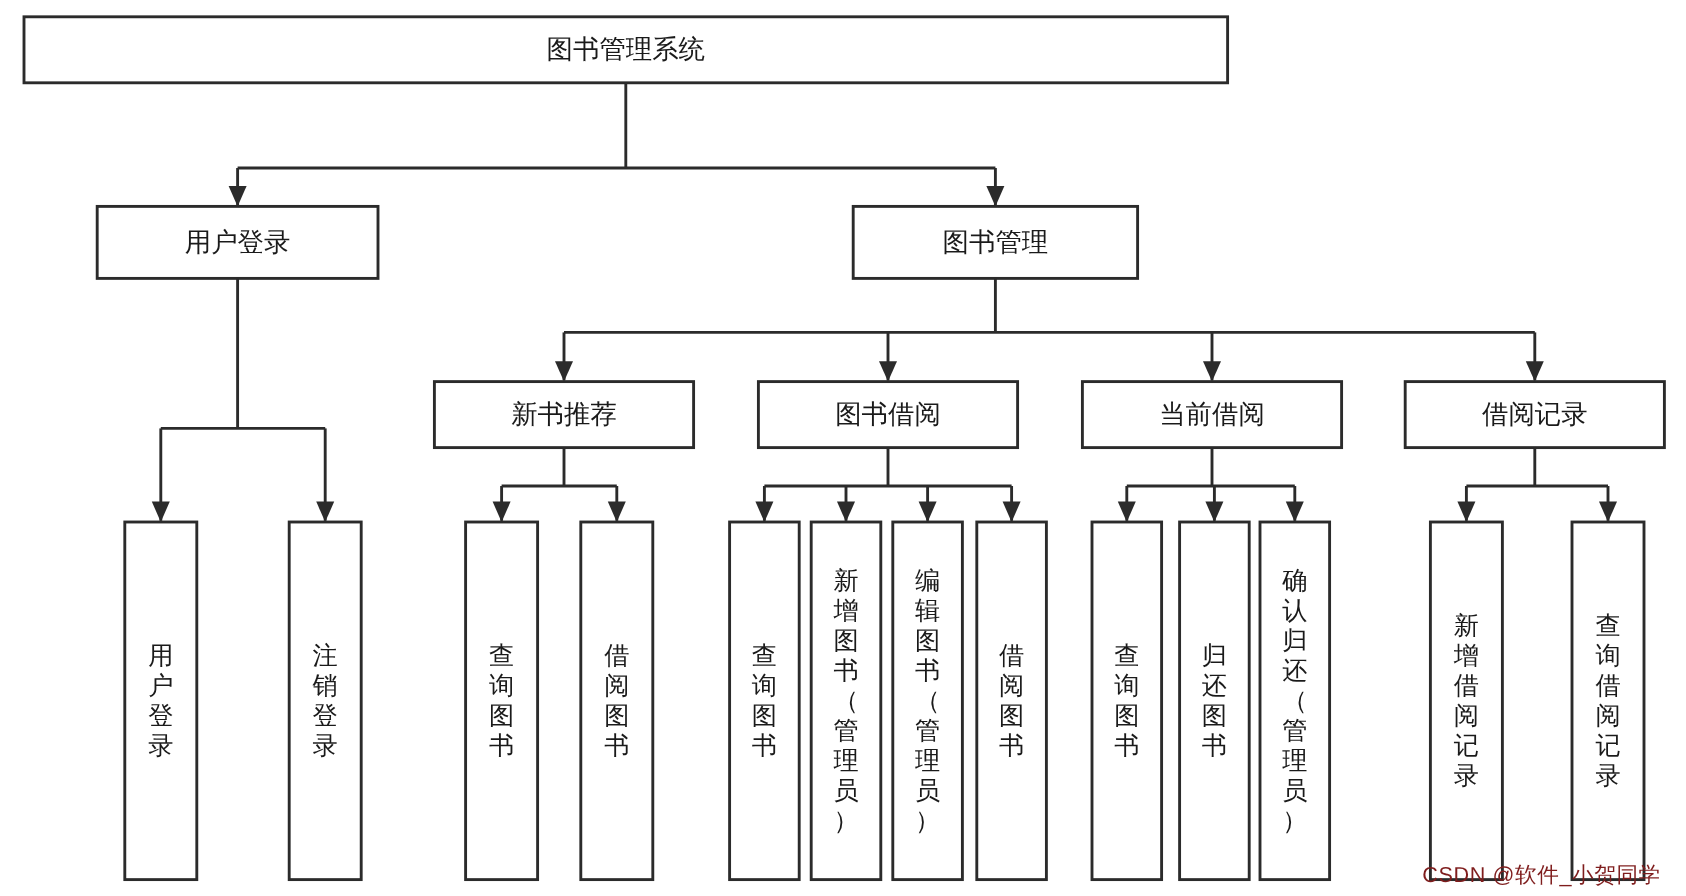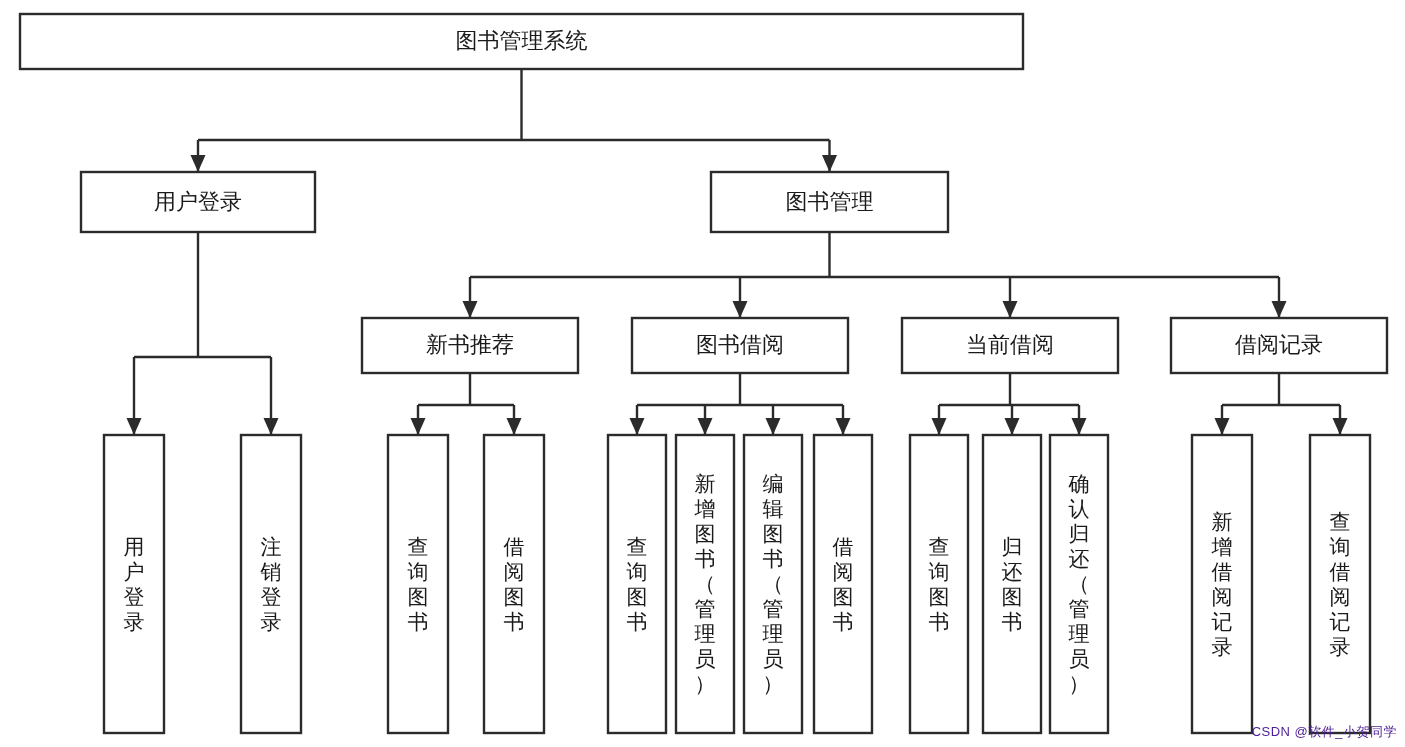--- a/index.html
+++ b/index.html
@@ -47,25 +47,25 @@
     dominant-baseline: middle;
   }
   .node-label-vertical {
     fill: #1a1a1a;
     font-family: "Liberation Sans", "DejaVu Sans", sans-serif;
     font-size: 21px;
     text-anchor: middle;
   }
   .watermark {
     position: absolute;
-    right: 8px;
+    right: 21px;
     bottom: 6px;
     font-family: "Liberation Sans", "DejaVu Sans", sans-serif;
-    font-size: 13px;
-    color: #4c1d95;
+    font-size: 18px;
+    color: #7f1d1d;
     white-space: nowrap;
     letter-spacing: 0.5px;
     pointer-events: none;
   }
 </style>
 </head>
 <body>
 
 <div id="diagram-root">
   <svg id="diagram-svg" viewBox="0 0 1405 747">

